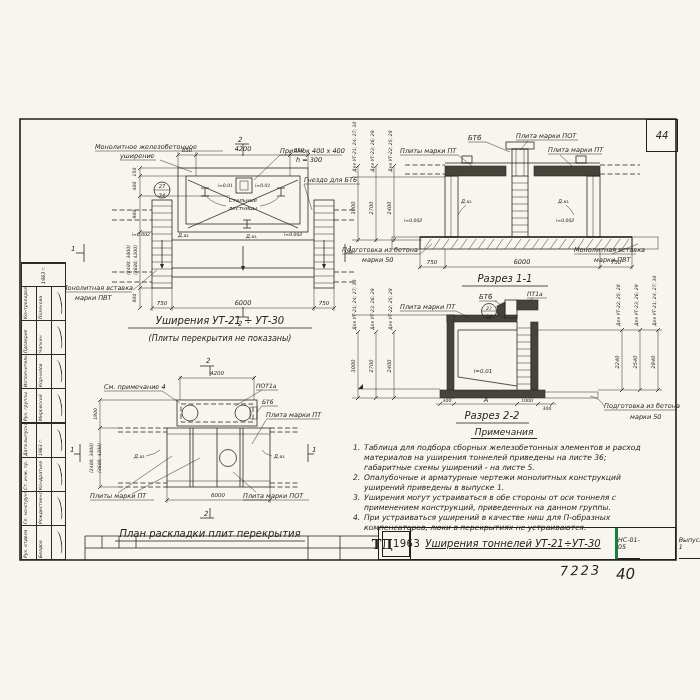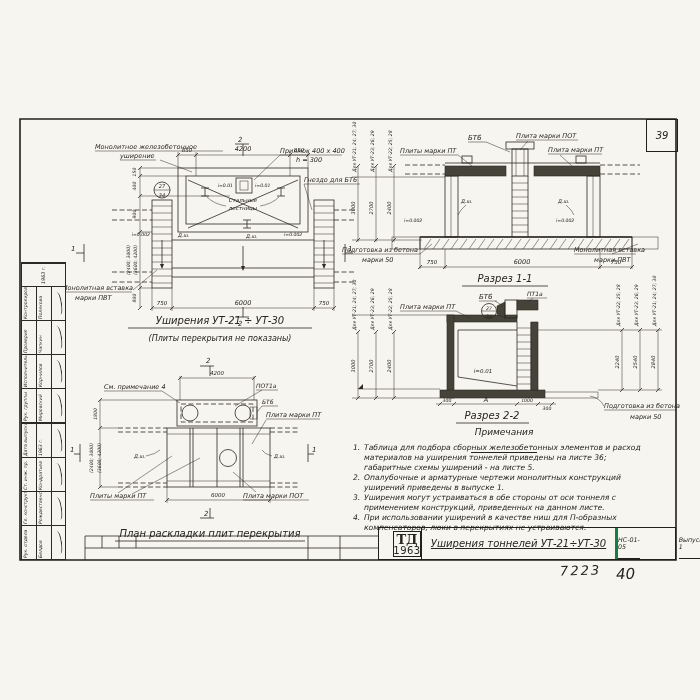--- a/index.html
+++ b/index.html
@@ -14,27 +14,27 @@
   .sd{stroke:#2c2a22;stroke-width:.8;fill:none;stroke-dasharray:5 2.5}
   .sh{stroke:#2c2a22;stroke-width:.5;fill:none}
   .sf{fill:#45433a;stroke:#2c2a22;stroke-width:.6}
   .frame{stroke:#22201a;stroke-width:1.6;fill:none}
   
   .ov{position:absolute;z-index:2;color:#26241d;}
   #corner-box{left:646px;top:119px;width:30px;height:31px;border:1.4px solid #22201a;
     display:flex;align-items:center;justify-content:center;font-style:italic;font-size:10px;}
   #notes{left:353px;top:427px;width:302px;font-style:italic;font-size:7.6px;line-height:1.32;}
   #notes .hd{text-align:center;font-size:9px;margin-bottom:4px;}
-  #notes .hd span{border-bottom:1px solid #26241d;padding:0 4px 15px;}
+  #notes .hd span{border-bottom:1px solid #26241d;padding:0 4px 1px;}
   .note-item{display:flex;}
   .note-item .num{width:11px;flex:0 0 11px;}
   
   #tb{left:378px;top:527px;width:298px;height:33px;border:1.4px solid #22201a;box-sizing:border-box;display:flex;}
-  #tb .logo{width:28px;border:1.2px solid #22201a;margin:3px 0 0 14px;height:26px;box-sizing:border-box;
-     display:flex;flex-direction:column;align-items:center;justify-content:center;line-height:1;}
+  #tb .logo{width:28px;border:1.2px solid #22201a;margin:3px 0 0 3px;height:26px;box-sizing:border-box;
+     display:flex;flex-direction:row;align-items:center;justify-content:center;line-height:1;}
   #tb .logo .td{font-family:"DejaVu Serif",serif;font-weight:bold;font-size:13px;}
   #tb .logo .yr{font-size:10px;letter-spacing:.5px;}
   #tb .ttl{flex:1;border-left:1px solid #22201a;border-right:3px solid #15803d;display:flex;align-items:center;
      justify-content:center;font-style:italic;font-size:10px;white-space:nowrap;text-decoration:underline;}
   #tb .right{width:57px;display:flex;flex-direction:row;font-style:italic;font-size:6.3px;gap:39px;}
   #tb .right .r1,#tb .right .r2{flex:1;border-bottom:1px solid #22201a;display:flex;align-items:center;justify-content:center;}
   #tb .right .r3{flex:1.3;display:flex;}
   #tb .right .r3 .c1{flex:1.2;border-right:1px solid #22201a;display:flex;align-items:center;justify-content:center;}
   #tb .right .r3 .c2{flex:1;display:flex;align-items:center;justify-content:center;font-size:7.5px;}
   #inv{left:560px;top:563px;font-style:italic;font-size:13px;transform:rotate(-1.5deg);letter-spacing:2px;}
@@ -337,40 +337,40 @@
     <text class="f10" x="210" y="537" text-anchor="middle">План раскладки плит перекрытия</text>
     <line class="s" x1="115" y1="541" x2="305" y2="541"></line>
   </g>
 
   <g>
     <path class="s" d="M85 536h293 M85 548h293 M85 536v24 M102 536v12 M119 536v12 M136 536v12 M308 536v24 M340 536v24"></path>
   </g>
 </svg>
 
 <div id="corner-box" class="ov">
-  <span>39</span>
+  <span>44</span>
 </div>
 
 <div id="notes" class="ov">
   <div class="hd"><span>Примечания</span></div>
   <div class="note-item">
     <span class="num">1.</span>
     <span>Таблица для подбора сборных железобетонных элементов и расход материалов на уширения тоннелей приведены на листе 36; габаритные схемы уширений - на листе 5.</span>
   </div>
   <div class="note-item">
     <span class="num">2.</span>
     <span>Опалубочные и арматурные чертежи монолитных конструкций уширений приведены в выпуске 1.</span>
   </div>
   <div class="note-item">
     <span class="num">3.</span>
-    <span>Уширения могут устраиваться в обе стороны от оси тоннеля с применением конструкций, приведенных на данном листе.</span>
+    <span>Уширения могут устраиваться в обе стороны от оси тоннеля с применением конструкций, приведенных на данном группы.</span>
   </div>
   <div class="note-item">
     <span class="num">4.</span>
-    <span>При использовании уширений в качестве ниш для П-образных компенсаторов, люки в перекрытиях не устраиваются.</span>
+    <span>При устраиваться уширений в качестве ниш для П-образных компенсаторов, люки в перекрытиях не устраиваются.</span>
   </div>
 </div>
 
 <div id="tb" class="ov">
   <div class="logo">
     <span class="td">ТД</span>
     <span class="yr">1963</span>
   </div>
   <div class="ttl">Уширения тоннелей УТ-21÷УТ-30</div>
   <div class="right">

